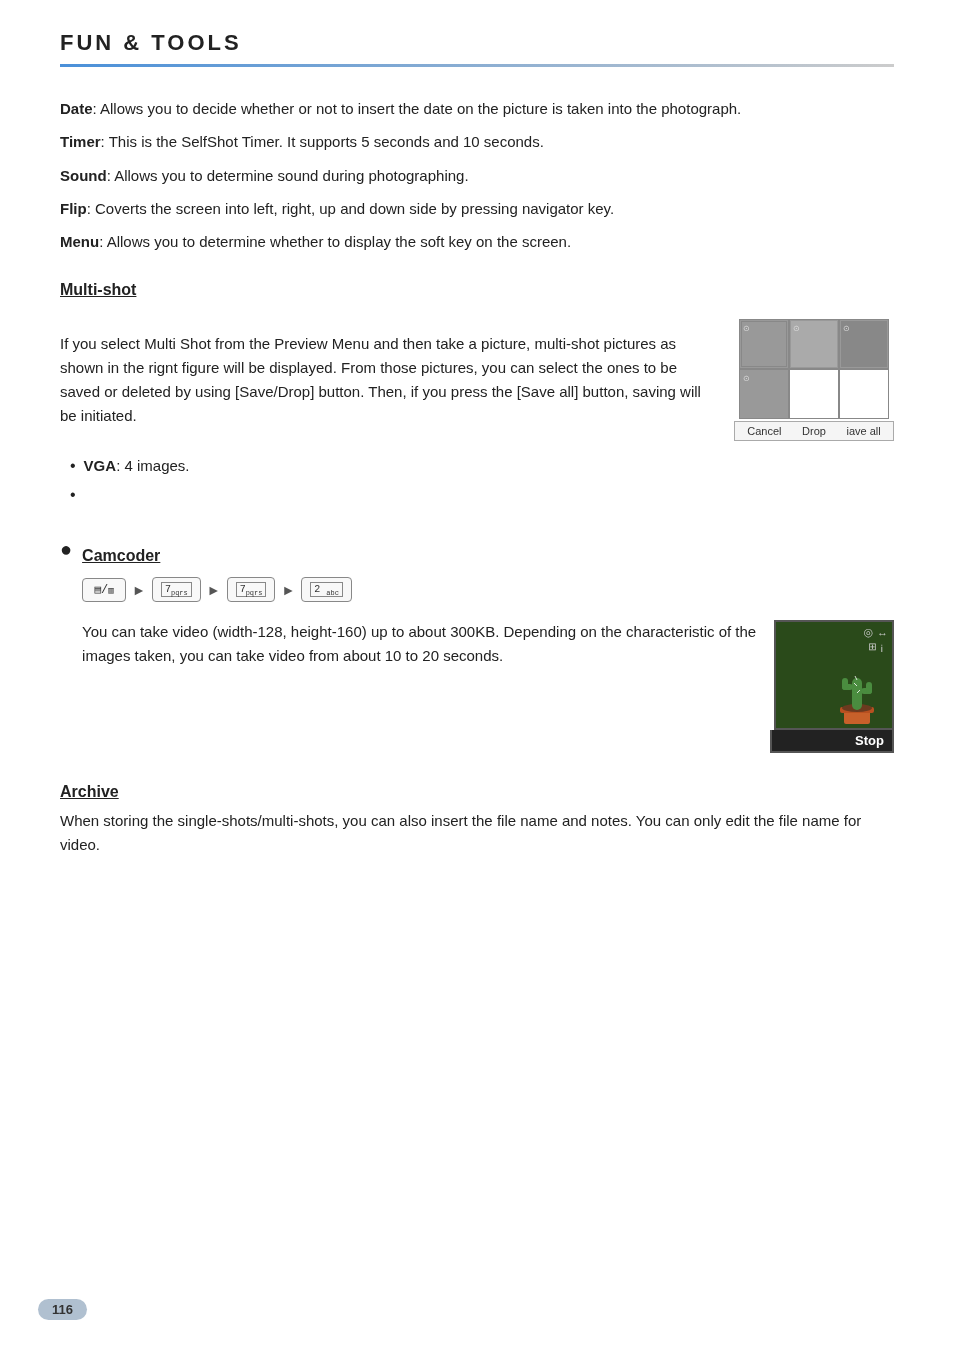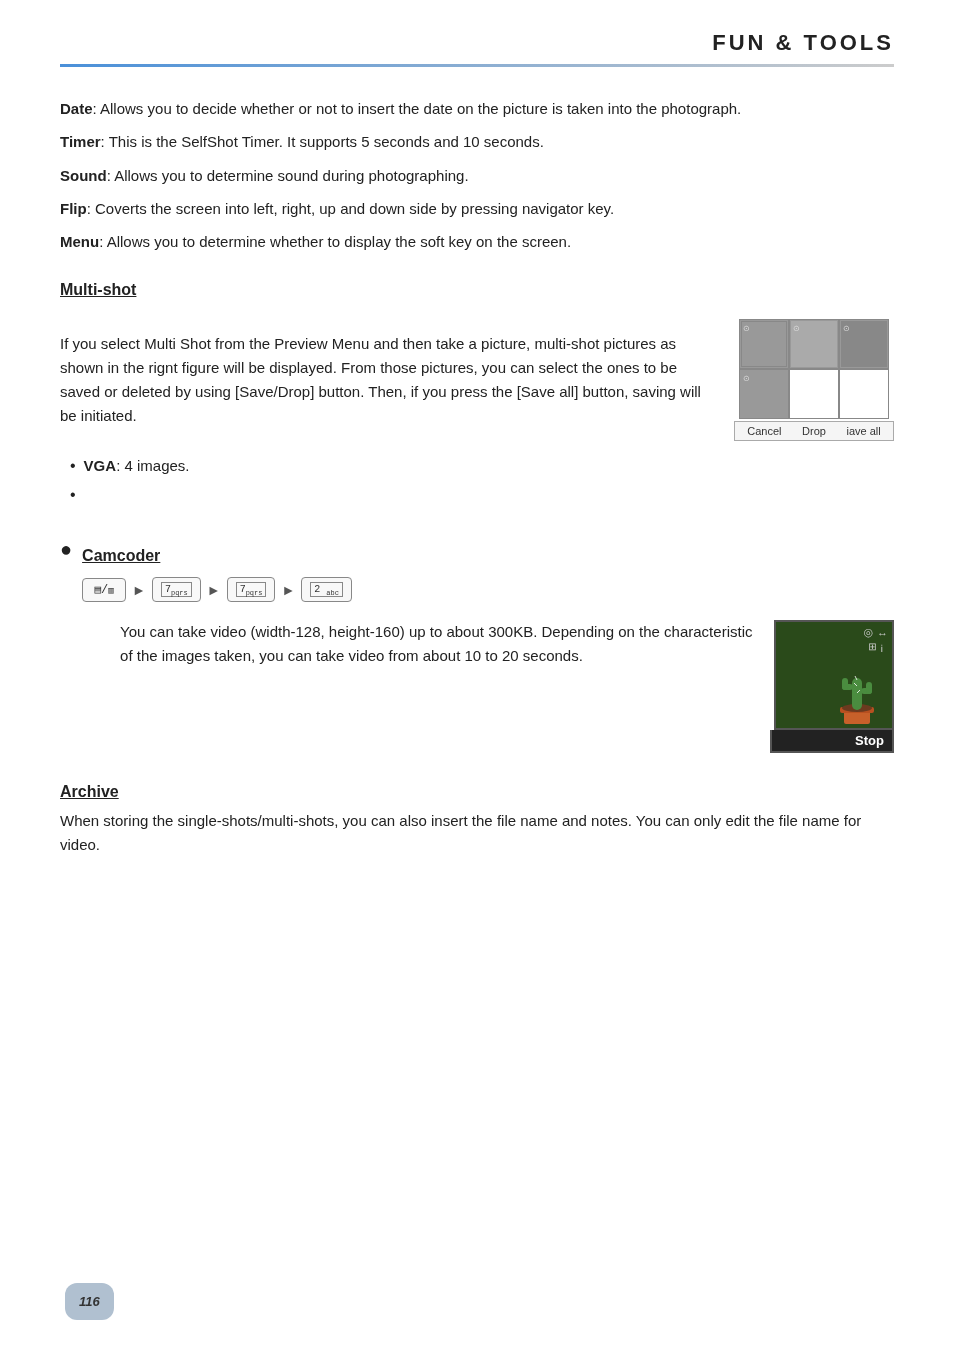--- a/index.html
+++ b/index.html
@@ -17,21 +17,20 @@
       width: 954px;
       min-height: 1350px;
       background: #fff;
       padding: 0;
       position: relative;
     }
 
     
     .header {
       padding: 30px 60px 0 60px;
-      text-align: right;
     }
     .header-title {
       font-size: 22px;
       font-weight: bold;
       letter-spacing: 3px;
       color: #222;
       font-family: Arial, sans-serif;
       text-transform: uppercase;
     }
     .header-line {
@@ -178,21 +177,20 @@
     .flow-arrow {
       font-size: 14px;
       color: #555;
     }
 
     
     .camcoder-main-row {
       display: flex;
       gap: 7px;
       align-items: flex-start;
-      margin-left: 38px;
     }
     .camcoder-text {
       flex: 1;
       line-height: 1.6;
     }
     .camcoder-image {
       width: 130px;
       flex-shrink: 0;
       display: flex;
       flex-direction: column;
@@ -230,28 +228,27 @@
     
     .archive-section {
       margin-top: 30px;
       margin-left: 0;
     }
 
     
     .page-number {
       position: absolute;
       bottom: 30px;
-      left: 65px;
+      left: 38px;
       background: #b0c0d0;
       border-radius: 12px;
-      padding: 11px 14px;
+      padding: 3px 14px;
       font-size: 13px;
       color: #333;
       font-weight: bold;
-      font-style: italic;
     }
 
     
     .plant-svg {
       width: 70px;
       height: 70px;
     }
   </style>
 </head>
 <body>

